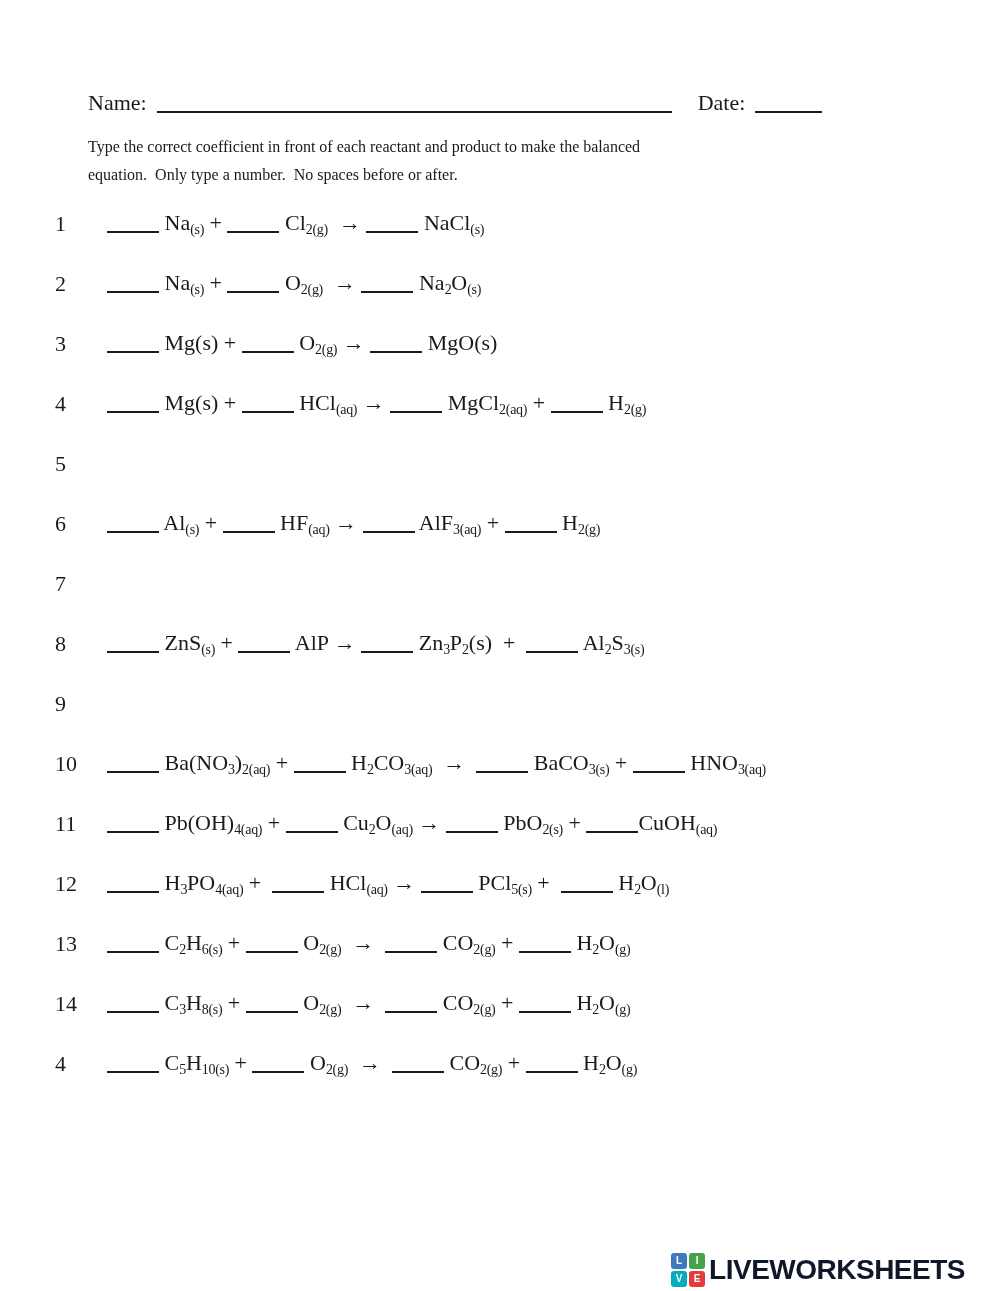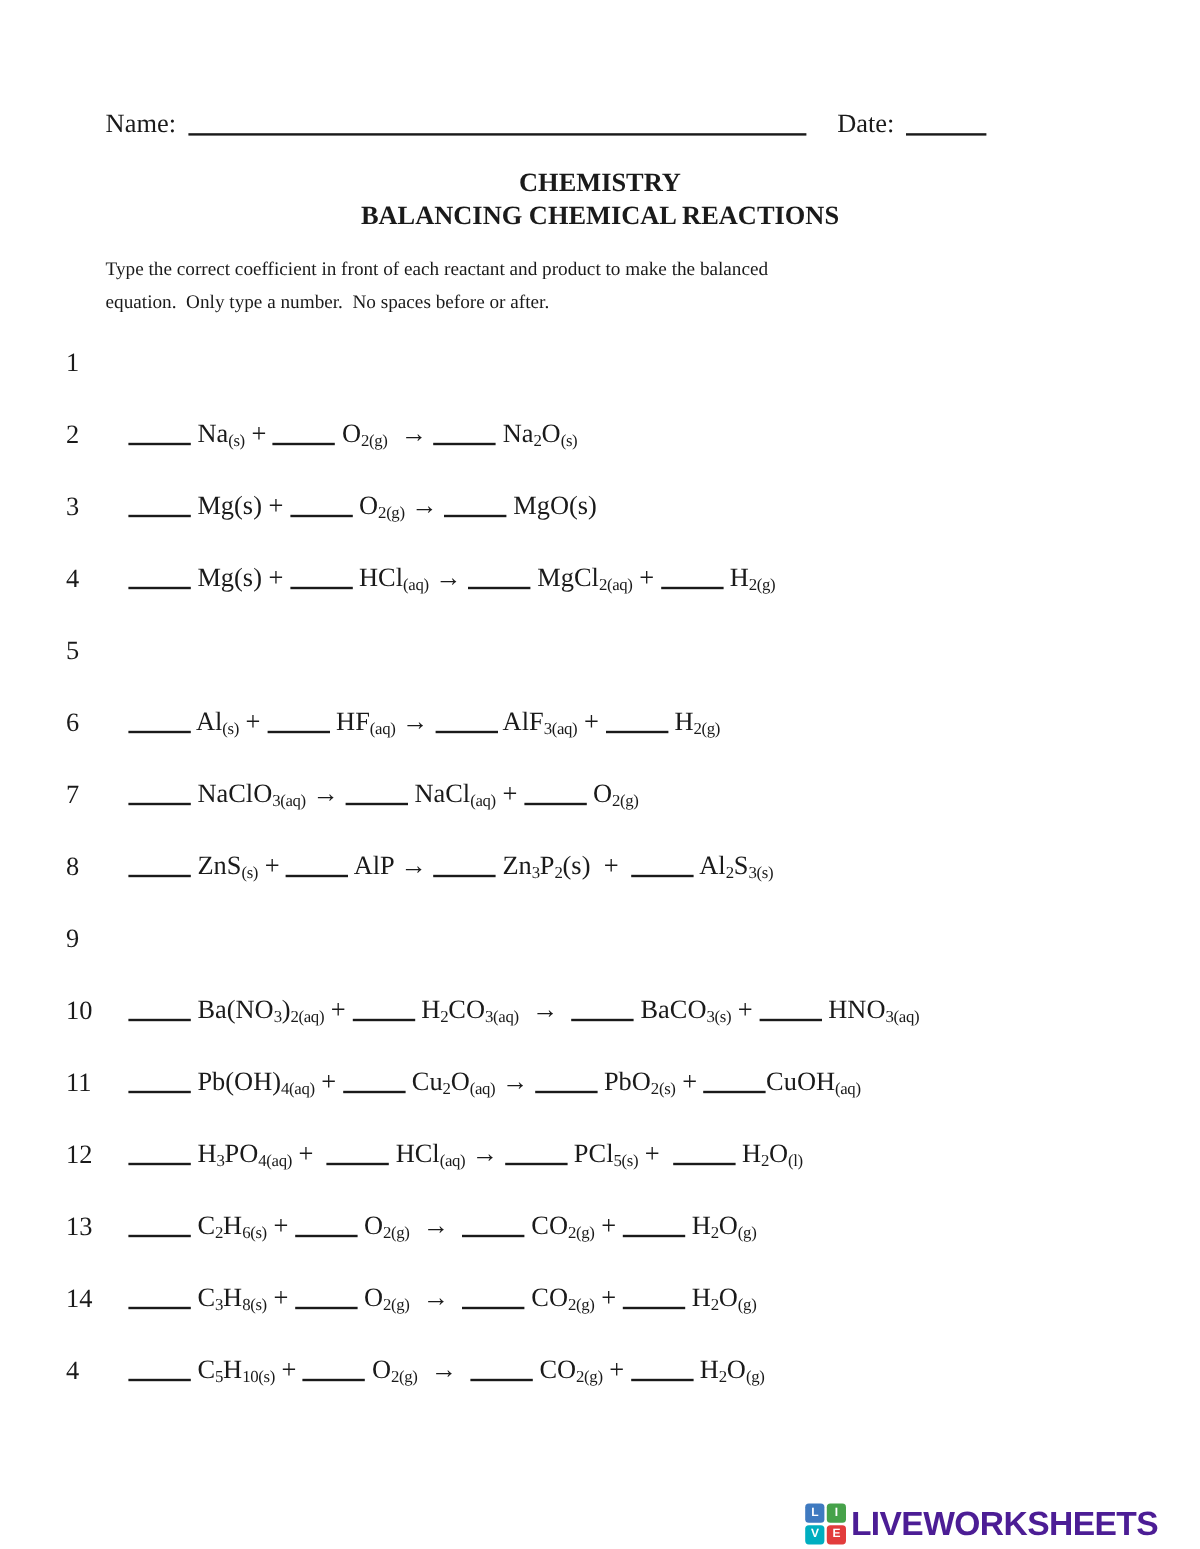--- a/index.html
+++ b/index.html
@@ -39,33 +39,30 @@
 </style>
 </head>
 <body>
 
 <div class="page">
 
   <div class="name-row">
     <span>Name:</span><span class="line name-line"></span><span class="date-label">Date:</span><span class="line date-line"></span>
   </div>
 
-  <div class="title-block">
-    <div>CHEMISTRY</div>
-    <div>BALANCING CHEMICAL REACTIONS</div>
-  </div>
 
   <div class="instructions">
     <div>Type the correct coefficient in front of each reactant and product to make the balanced</div>
     <div>equation.&nbsp; Only type a number.&nbsp; No spaces before or after.</div>
   </div>
 
   <div class="equations">
       <div class="eq-row">
         <span class="eq-num">1</span>
+        <span class="eq-body"><span class="blank"></span><span> Na</span><span class="sub">(s)</span><span> + </span><span class="blank"></span><span> Cl</span><span class="sub">2(g)</span><span> &nbsp;→ </span><span class="blank"></span><span> NaCl</span><span class="sub">(s)</span></span>
       </div>
       <div class="eq-row">
         <span class="eq-num">2</span>
         <span class="eq-body"><span class="blank"></span><span> Na</span><span class="sub">(s)</span><span> + </span><span class="blank"></span><span> O</span><span class="sub">2(g)</span><span> &nbsp;→ </span><span class="blank"></span><span> Na</span><span class="sub">2</span><span>O</span><span class="sub">(s)</span></span>
       </div>
       <div class="eq-row">
         <span class="eq-num">3</span>
         <span class="eq-body"><span class="blank"></span><span> Mg(s) + </span><span class="blank"></span><span> O</span><span class="sub">2(g)</span><span> → </span><span class="blank"></span><span> MgO(s)</span></span>
       </div>
       <div class="eq-row">
@@ -74,21 +71,20 @@
       </div>
       <div class="eq-row">
         <span class="eq-num">5</span>
       </div>
       <div class="eq-row">
         <span class="eq-num">6</span>
         <span class="eq-body"><span class="blank"></span><span> Al</span><span class="sub">(s)</span><span> + </span><span class="blank"></span><span> HF</span><span class="sub">(aq)</span><span> → </span><span class="blank"></span><span> AlF</span><span class="sub">3(aq)</span><span> + </span><span class="blank"></span><span> H</span><span class="sub">2(g)</span></span>
       </div>
       <div class="eq-row">
         <span class="eq-num">7</span>
-        <span class="eq-body"><span class="blank"></span><span> NaClO</span><span class="sub">3(aq)</span><span> → </span><span class="blank"></span><span> NaCl</span><span class="sub">(aq)</span><span> + </span><span class="blank"></span><span> O</span><span class="sub">2(g)</span></span>
       </div>
       <div class="eq-row">
         <span class="eq-num">8</span>
         <span class="eq-body"><span class="blank"></span><span> ZnS</span><span class="sub">(s)</span><span> + </span><span class="blank"></span><span> AlP → </span><span class="blank"></span><span> Zn</span><span class="sub">3</span><span>P</span><span class="sub">2</span><span>(s)&nbsp; + &nbsp;</span><span class="blank"></span><span> Al</span><span class="sub">2</span><span>S</span><span class="sub">3(s)</span></span>
       </div>
       <div class="eq-row">
         <span class="eq-num">9</span>
       </div>
       <div class="eq-row">
         <span class="eq-num">10</span>
@@ -116,16 +112,16 @@
       </div>
     </div>
 
   <div class="footer">
     <span class="lw-icon">
         <span class="tile" style="background: rgb(63, 122, 192);">L</span>
         <span class="tile" style="background: rgb(70, 162, 74);">I</span>
         <span class="tile" style="background: rgb(0, 174, 192);">V</span>
         <span class="tile" style="background: rgb(226, 60, 60);">E</span>
       </span>
-    <span class="lw-text" style="color: #4c1d95;">LIVEWORKSHEETS</span>
+    <span class="lw-text" style="color: #0f172a;">LIVEWORKSHEETS</span>
   </div>
 
 </div>
 
 </body></html>

